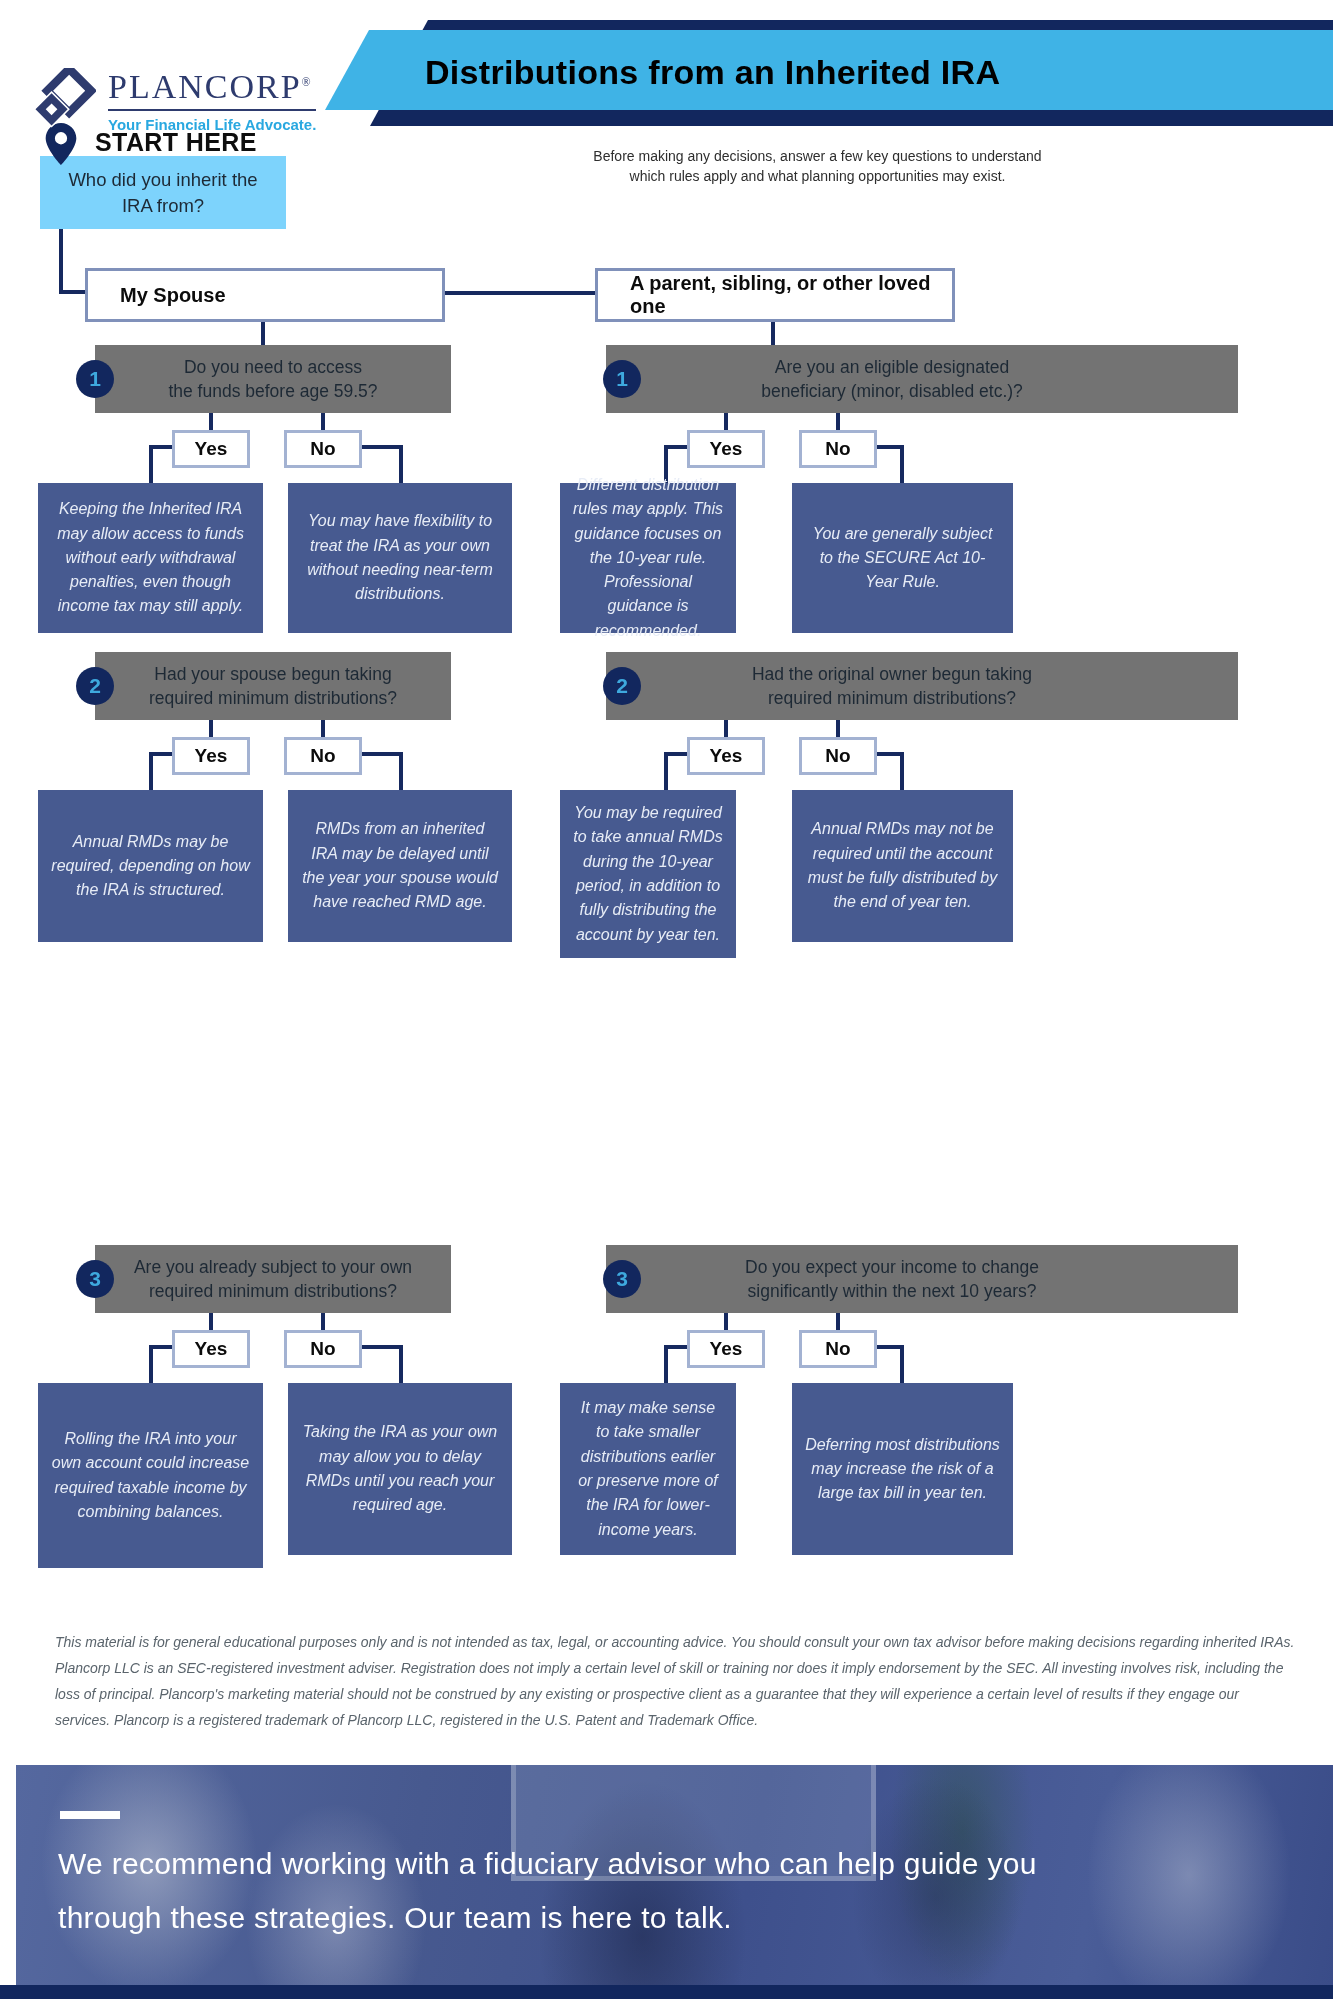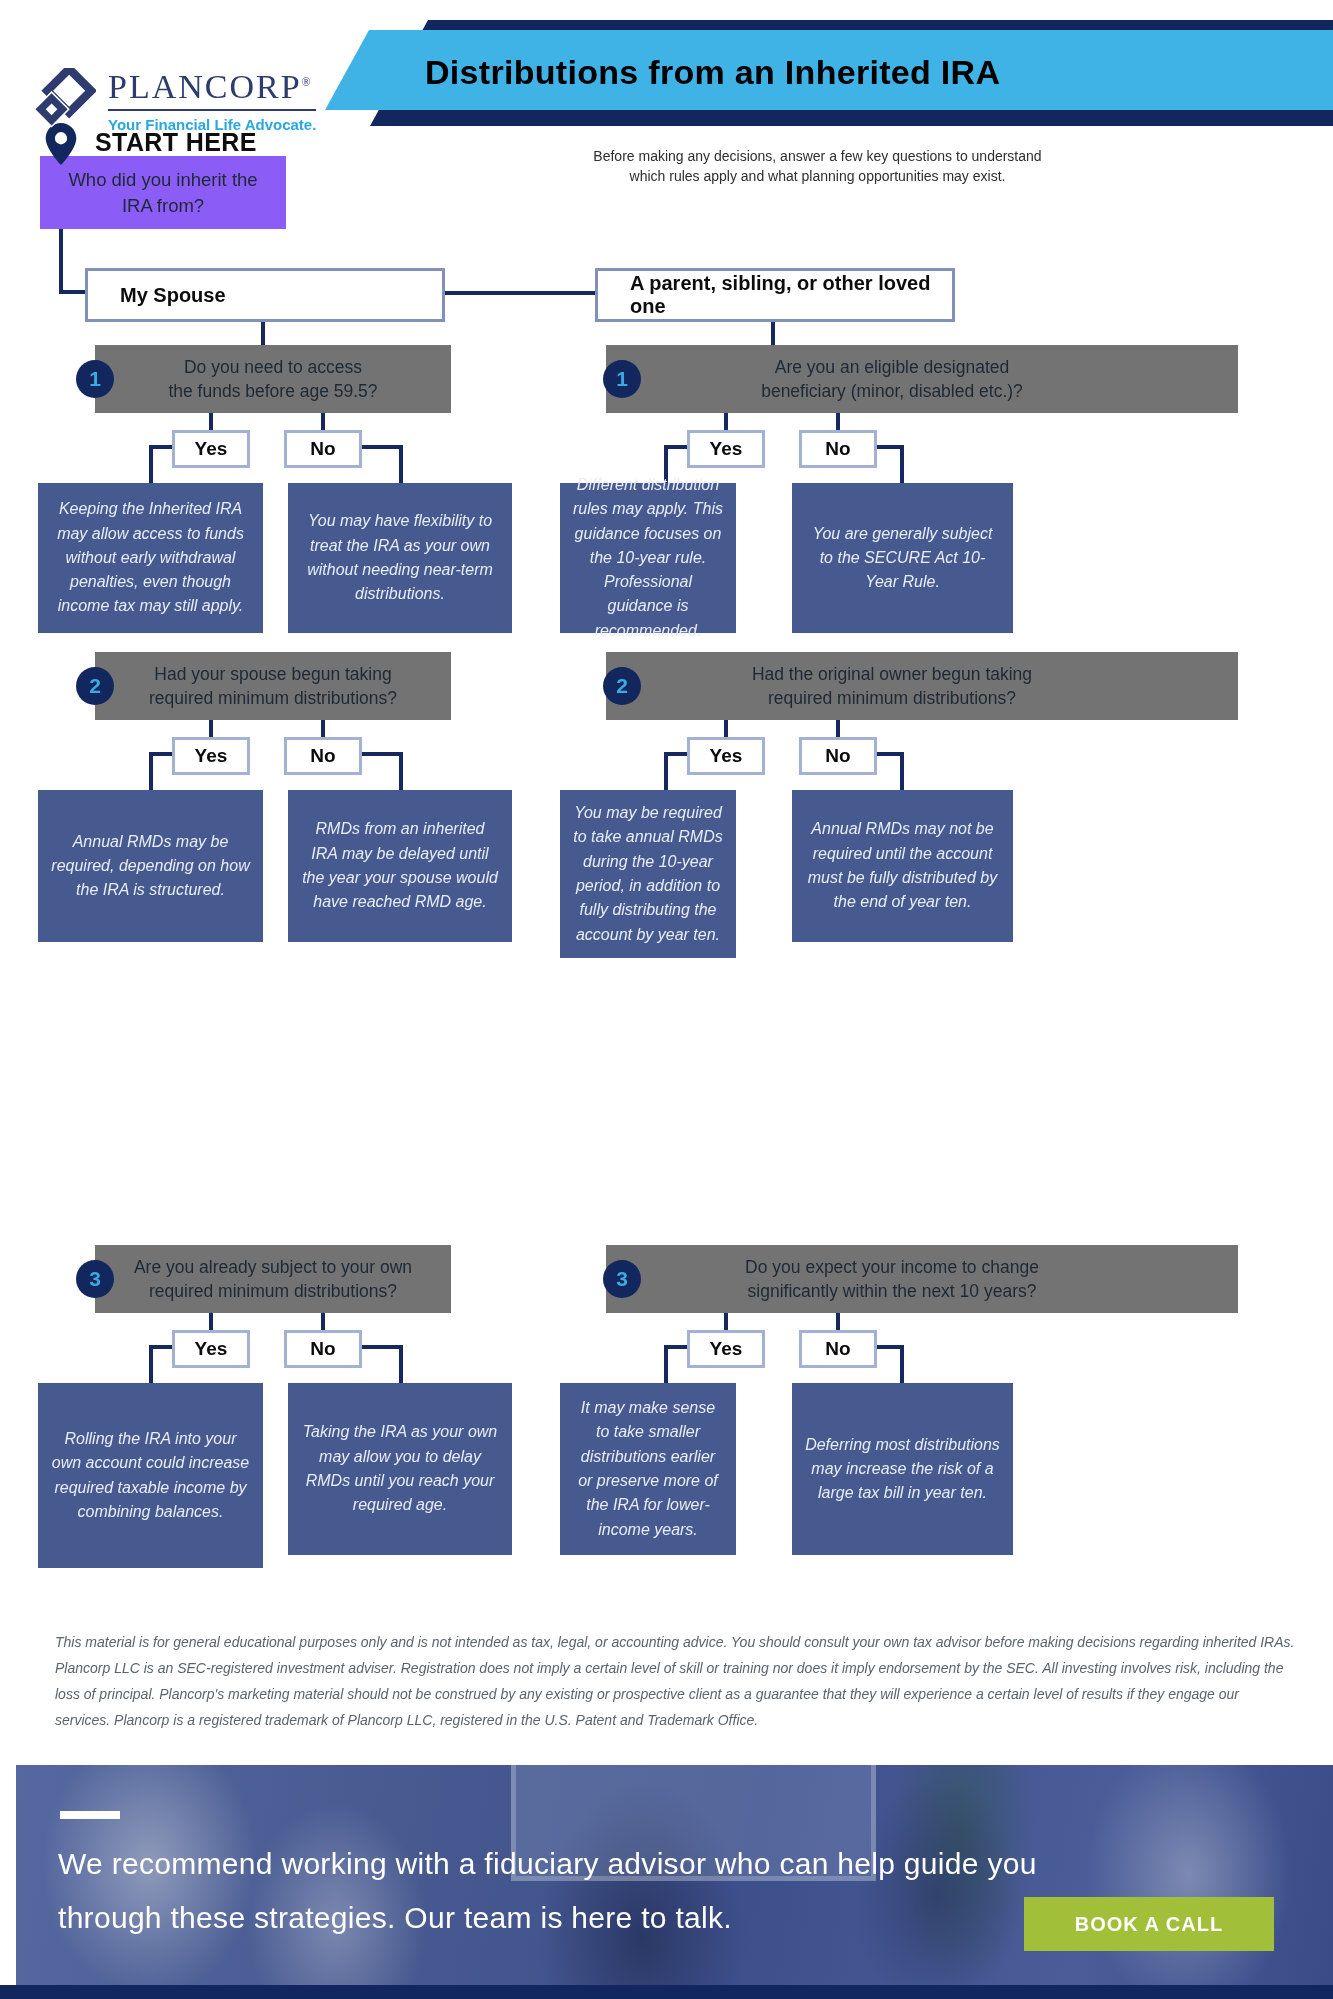--- a/index.html
+++ b/index.html
@@ -13,21 +13,21 @@
   .wordmark sup { font-size:12px; }
   .tagline { margin-top:5px; text-align:center; font-size:15px; font-weight:bold; color:#29a8e0; }
 
   .banner-navy { position:absolute; left:370px; top:20px; width:963px; height:106px; background:#12275e; clip-path:polygon(58px 0, 100% 0, 100% 100%, 0 100%); z-index:1; }
   .banner-blue { position:absolute; left:325px; top:30px; width:1008px; height:80px; background:#3fb3e6; clip-path:polygon(44px 0, 100% 0, 100% 100%, 0 100%); z-index:2; }
   .banner-title { position:absolute; left:425px; top:30px; height:84px; display:flex; align-items:center; font-size:34px; font-weight:bold; color:#000000; letter-spacing:0.3px; z-index:3; white-space:nowrap; }
 
   
   .start-pin { position:absolute; left:38px; top:112px; z-index:4; }
   .start-label { position:absolute; left:95px; top:128px; font-size:25px; font-weight:bold; color:#0e0e0e; letter-spacing:0.4px; }
-  .start-box { position:absolute; left:40px; top:156px; width:246px; height:73px; background:#8b5cf6; display:flex; align-items:center; justify-content:center; text-align:center; font-size:18.5px; color:#1d2935; line-height:1.4; padding:6px 28px; z-index:3; }
+  .start-box { position:absolute; left:40px; top:156px; width:246px; height:73px; background:#7dd3fc; display:flex; align-items:center; justify-content:center; text-align:center; font-size:18.5px; color:#1d2935; line-height:1.4; padding:6px 28px; z-index:3; }
   .intro { position:absolute; left:330px; top:146px; width:975px; text-align:center; font-size:14px; color:#2e2e2e; line-height:1.45; }
 
   
   .connector, .stub, .el { position:absolute; background:#16295f; }
   .branch-box { position:absolute; top:268px; width:360px; height:54px; background:#fff; border:3px solid #8091ba; display:flex; align-items:center; padding-left:32px; font-size:20px; font-weight:bold; color:#0c0c0c; z-index:2; }
   #branch-spouse { left:85px; }
   #branch-other  { left:595px; }
 
   .qblock { position:absolute; }
   .col-l { left:33px;  width:480px; }
@@ -238,18 +238,17 @@
     <div class="ans ans-a">It may make sense to take smaller distributions earlier or preserve more of the IRA for lower-income years.</div>
     <div class="ans ans-b">Deferring most distributions may increase the risk of a large tax bill in year ten.</div>
   </div>
 
   <div class="disclaimer">This material is for general educational purposes only and is not intended as tax, legal, or accounting advice. You should consult your own tax advisor before making decisions regarding inherited IRAs. Plancorp LLC is an SEC-registered investment adviser. Registration does not imply a certain level of skill or training nor does it imply endorsement by the SEC. All investing involves risk, including the loss of principal. Plancorp's marketing material should not be construed by any existing or prospective client as a guarantee that they will experience a certain level of results if they engage our services. Plancorp is a registered trademark of Plancorp LLC, registered in the U.S. Patent and Trademark Office.</div>
 
   <div class="cta">
     <div class="cta-frame"></div>
     <div class="cta-dash"></div>
     <div class="cta-text">We recommend working with a fiduciary advisor who can help guide you through these strategies. Our team is here to talk.</div>
-    <button class="cta-button">BOOK A CALL</button>
   </div>
 
   <div class="bottom-bar"></div>
 
 </div>
 
 </body></html>

